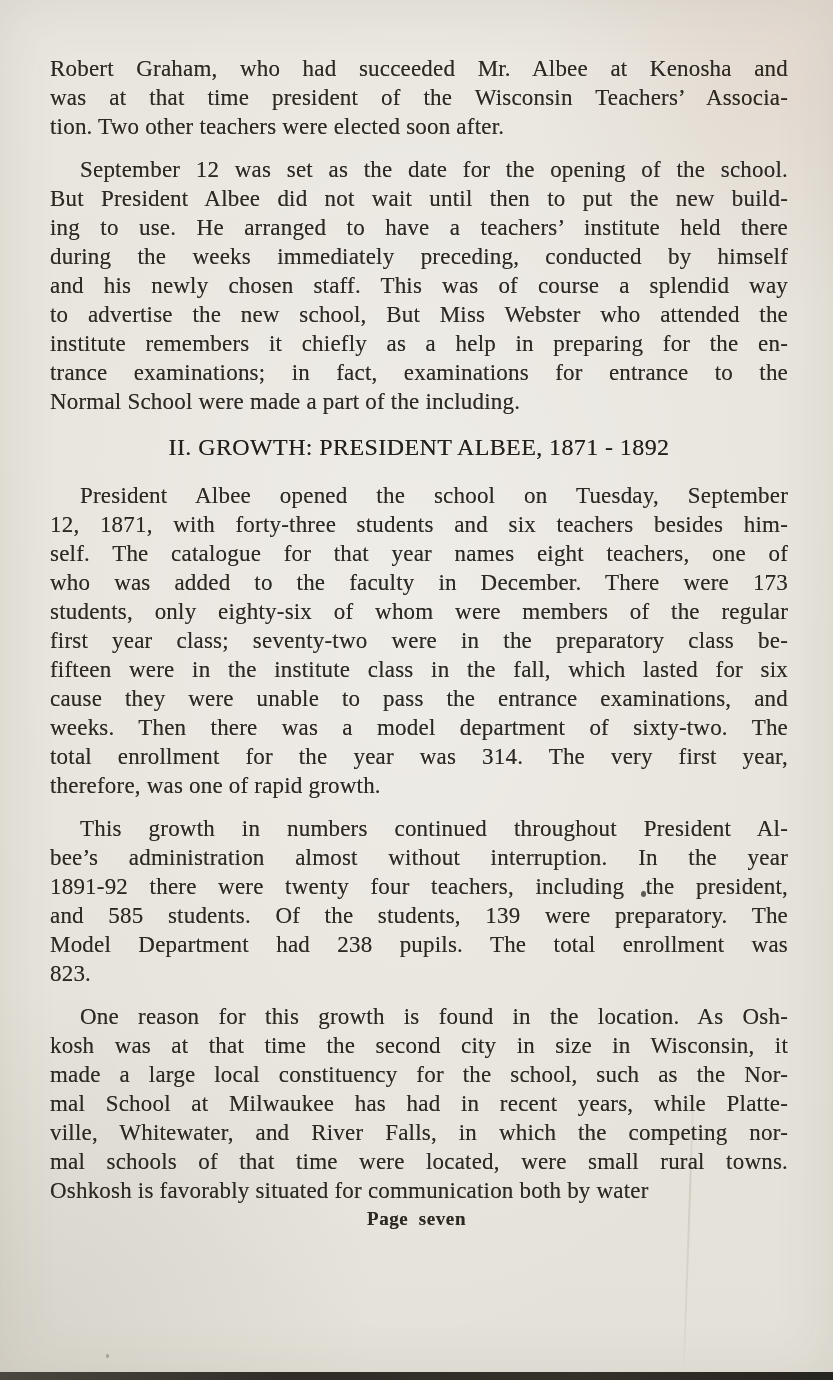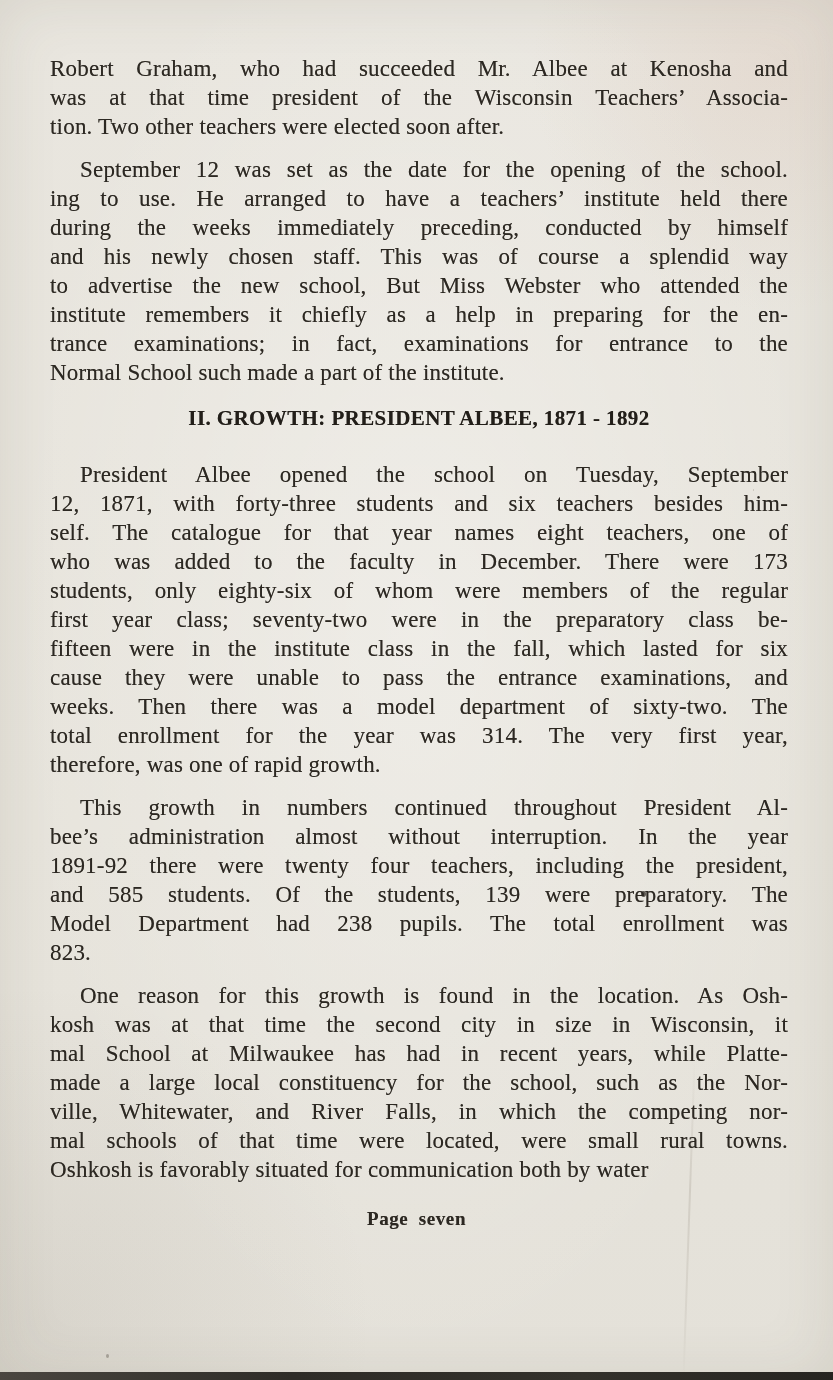--- a/index.html
+++ b/index.html
@@ -63,25 +63,25 @@
     text-shadow: 0 0 0.6px rgba(44,40,34,0.5);
   }
   .line.last {
     text-align-last: left;
   }
   .para.indent .line.first {
     text-indent: 30px;
   }
   .heading {
     text-align: center;
-    font-weight: bold;
-    font-size: 21px;
+    font-weight: normal;
+    font-size: 24px;
     line-height: 32px;
     letter-spacing: 0.4px;
-    margin: 15px 0 26px 0;
+    margin: 15px 0 18px 0;
     color: #221e19;
     text-shadow: 0 0 0.6px rgba(34,30,25,0.6);
   }
   .footer {
     position: absolute;
     top: 1208px;
     left: 0;
     width: 100%;
     text-align: center;
     font-size: 19px;
@@ -108,27 +108,28 @@
   <div class="specks"></div>
 
   <div class="text-block" id="text-column">
       <div class="para">
         <div class="line first">Robert Graham, who had succeeded Mr. Albee at Kenosha and</div>
         <div class="line">was at that time president of the Wisconsin Teachers’ Associa-</div>
         <div class="line last">tion. Two other teachers were elected soon after.</div>
       </div>
       <div class="para indent">
         <div class="line first">September 12 was set as the date for the opening of the school.</div>
+        <div class="line">But President Albee did not wait until then to put the new build-</div>
         <div class="line">ing to use. He arranged to have a teachers’ institute held there</div>
         <div class="line">during the weeks immediately preceding, conducted by himself</div>
         <div class="line">and his newly chosen staff. This was of course a splendid way</div>
         <div class="line">to advertise the new school, But Miss Webster who attended the</div>
         <div class="line">institute remembers it chiefly as a help in preparing for the en-</div>
         <div class="line">trance examinations; in fact, examinations for entrance to the</div>
-        <div class="line last">Normal School such made a part of the institute.</div>
+        <div class="line last">Normal School were made a part of the including.</div>
       </div>
       <div class="heading">II. GROWTH: PRESIDENT ALBEE, 1871 - 1892</div>
       <div class="para indent">
         <div class="line first">President Albee opened the school on Tuesday, September</div>
         <div class="line">12, 1871, with forty-three students and six teachers besides him-</div>
         <div class="line">self. The catalogue for that year names eight teachers, one of</div>
         <div class="line">who was added to the faculty in December. There were 173</div>
         <div class="line">students, only eighty-six of whom were members of the regular</div>
         <div class="line">first year class; seventy-two were in the preparatory class be-</div>
         <div class="line">fifteen were in the institute class in the fall, which lasted for six</div>
@@ -141,22 +142,22 @@
         <div class="line first">This growth in numbers continued throughout President Al-</div>
         <div class="line">bee’s administration almost without interruption. In the year</div>
         <div class="line">1891-92 there were twenty four teachers, including the president,</div>
         <div class="line">and 585 students. Of the students, 139 were preparatory. The</div>
         <div class="line">Model Department had 238 pupils. The total enrollment was</div>
         <div class="line last">823.</div>
       </div>
       <div class="para indent">
         <div class="line first">One reason for this growth is found in the location. As Osh-</div>
         <div class="line">kosh was at that time the second city in size in Wisconsin, it</div>
+        <div class="line">made a large local constituency for the school, such as the Nor-</div>
         <div class="line">mal School at Milwaukee has had in recent years, while Platte-</div>
-        <div class="line">made a large local constituency for the school, such as the Nor-</div>
         <div class="line">ville, Whitewater, and River Falls, in which the competing nor-</div>
         <div class="line">mal schools of that time were located, were small rural towns.</div>
         <div class="line last">Oshkosh is favorably situated for communication both by water</div>
       </div>
     </div>
 
   <div class="footer">Page seven</div>
 
   <div class="bottom-band"></div>
 </div>

